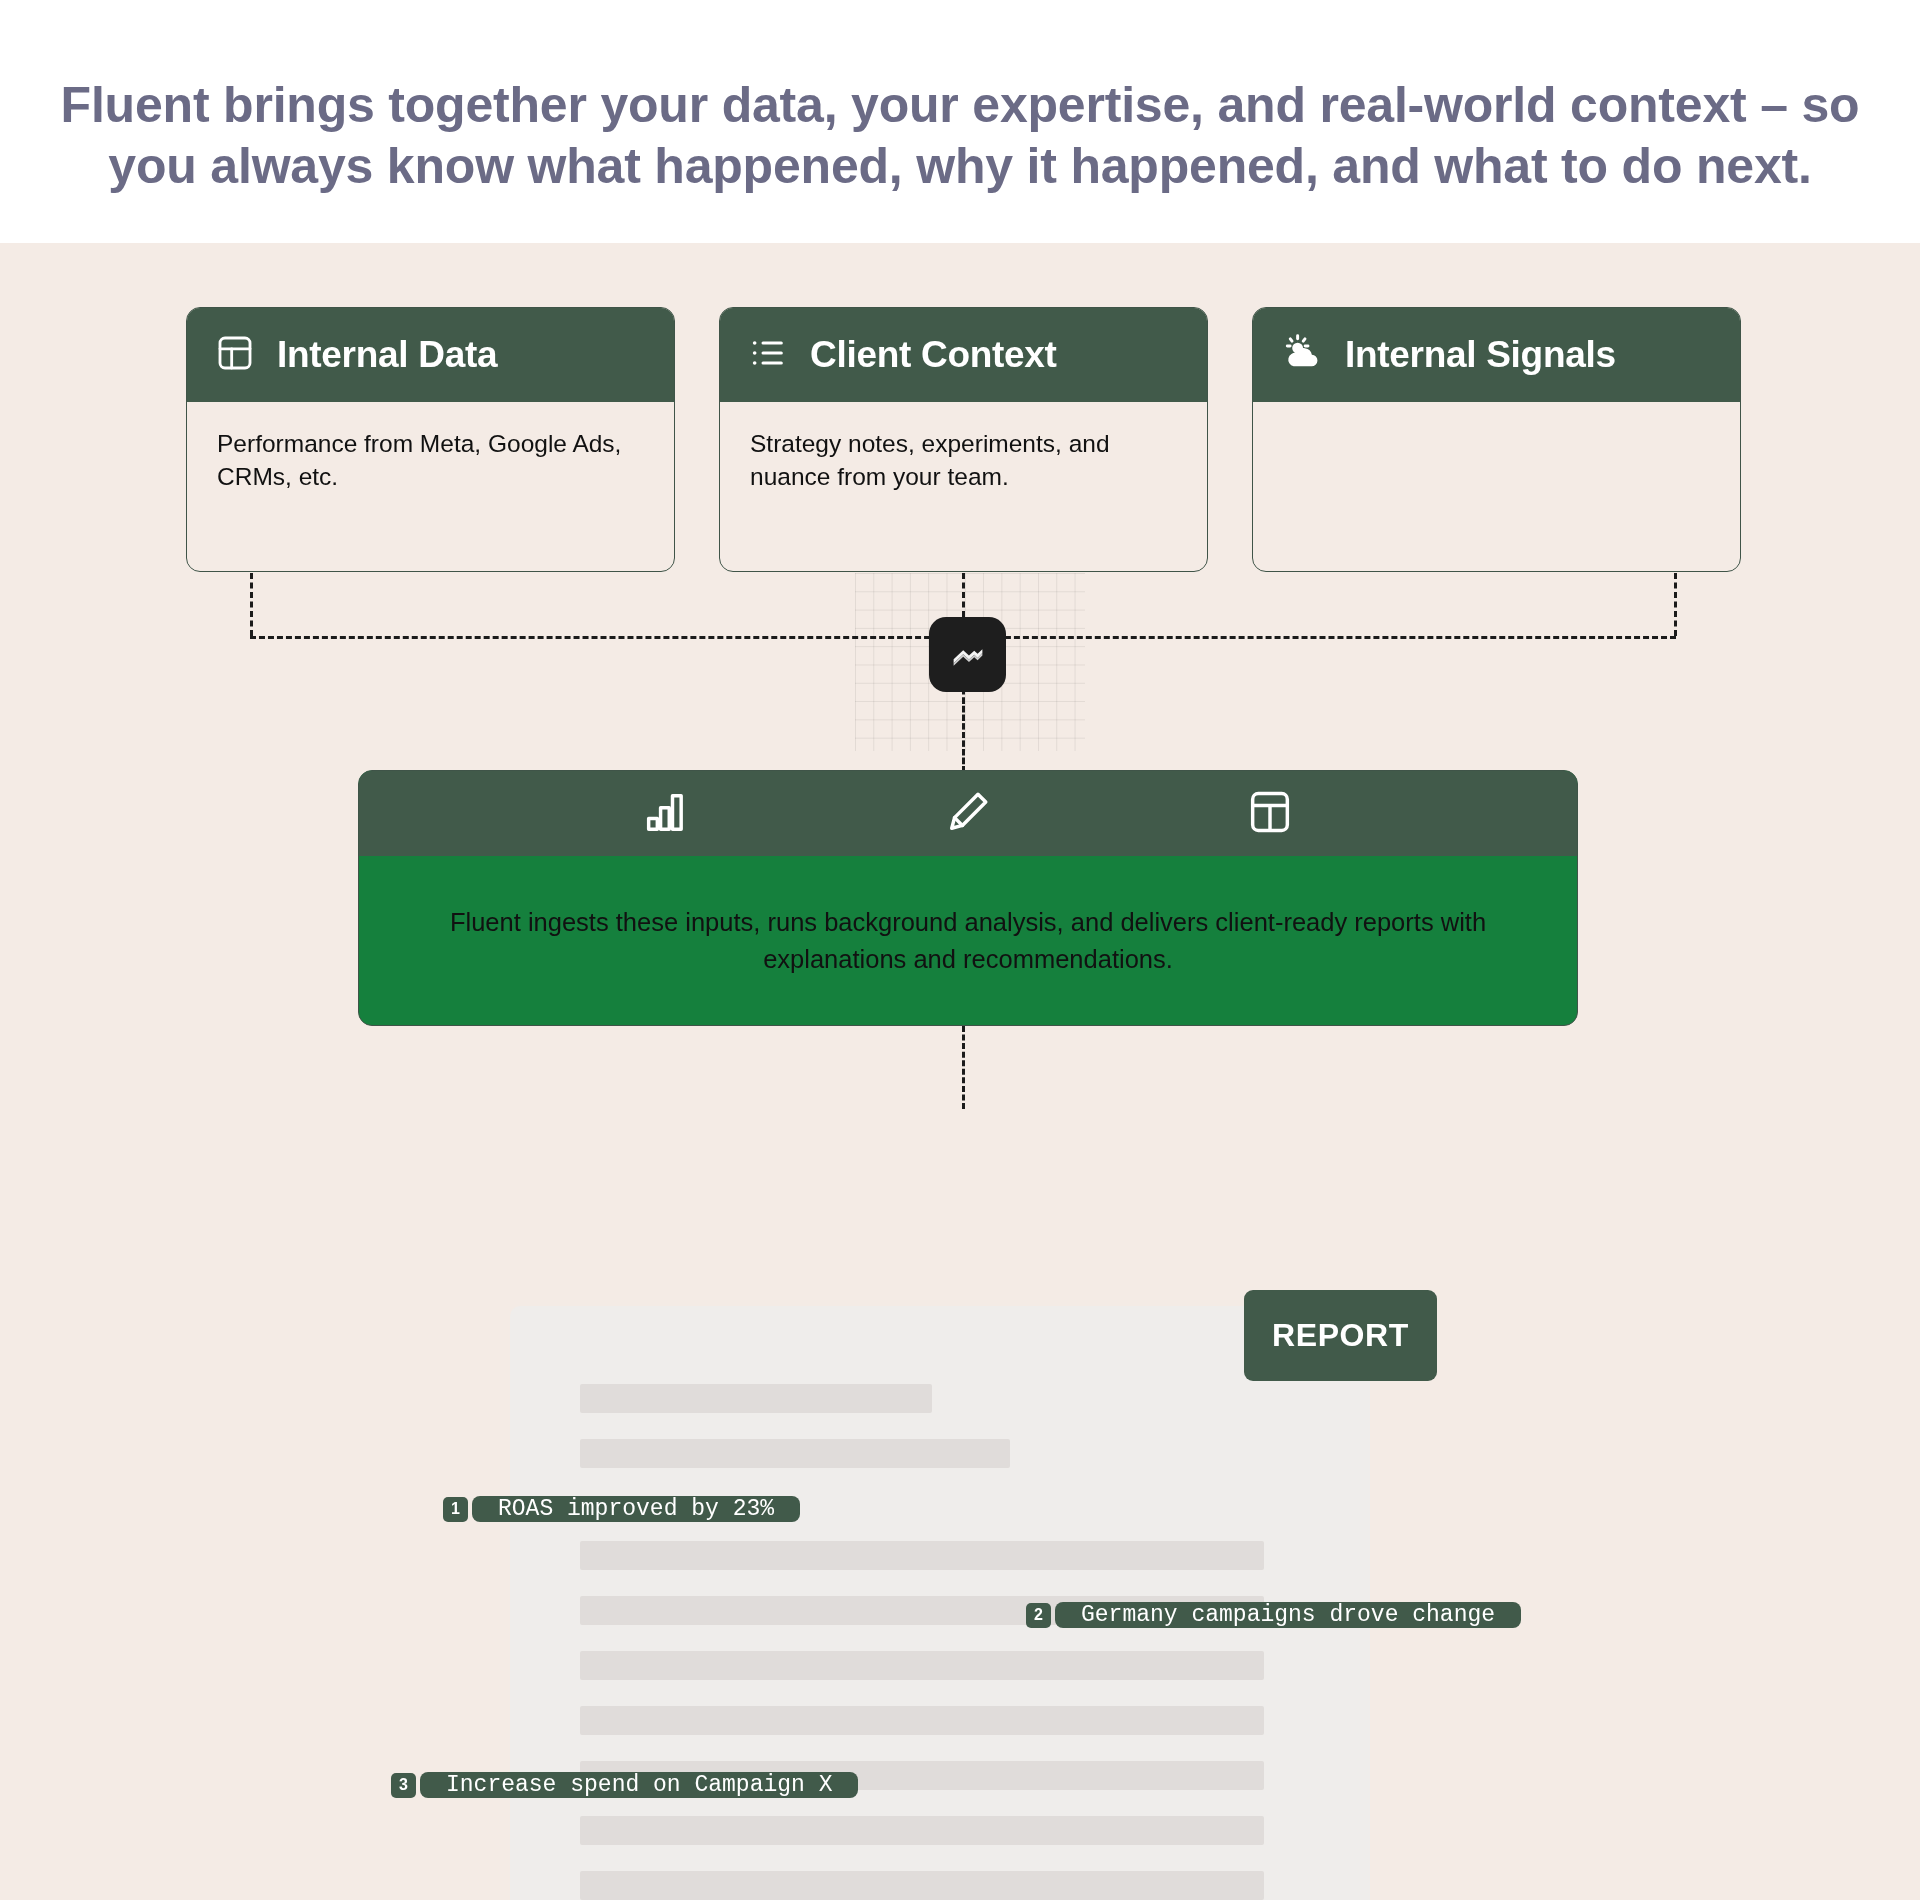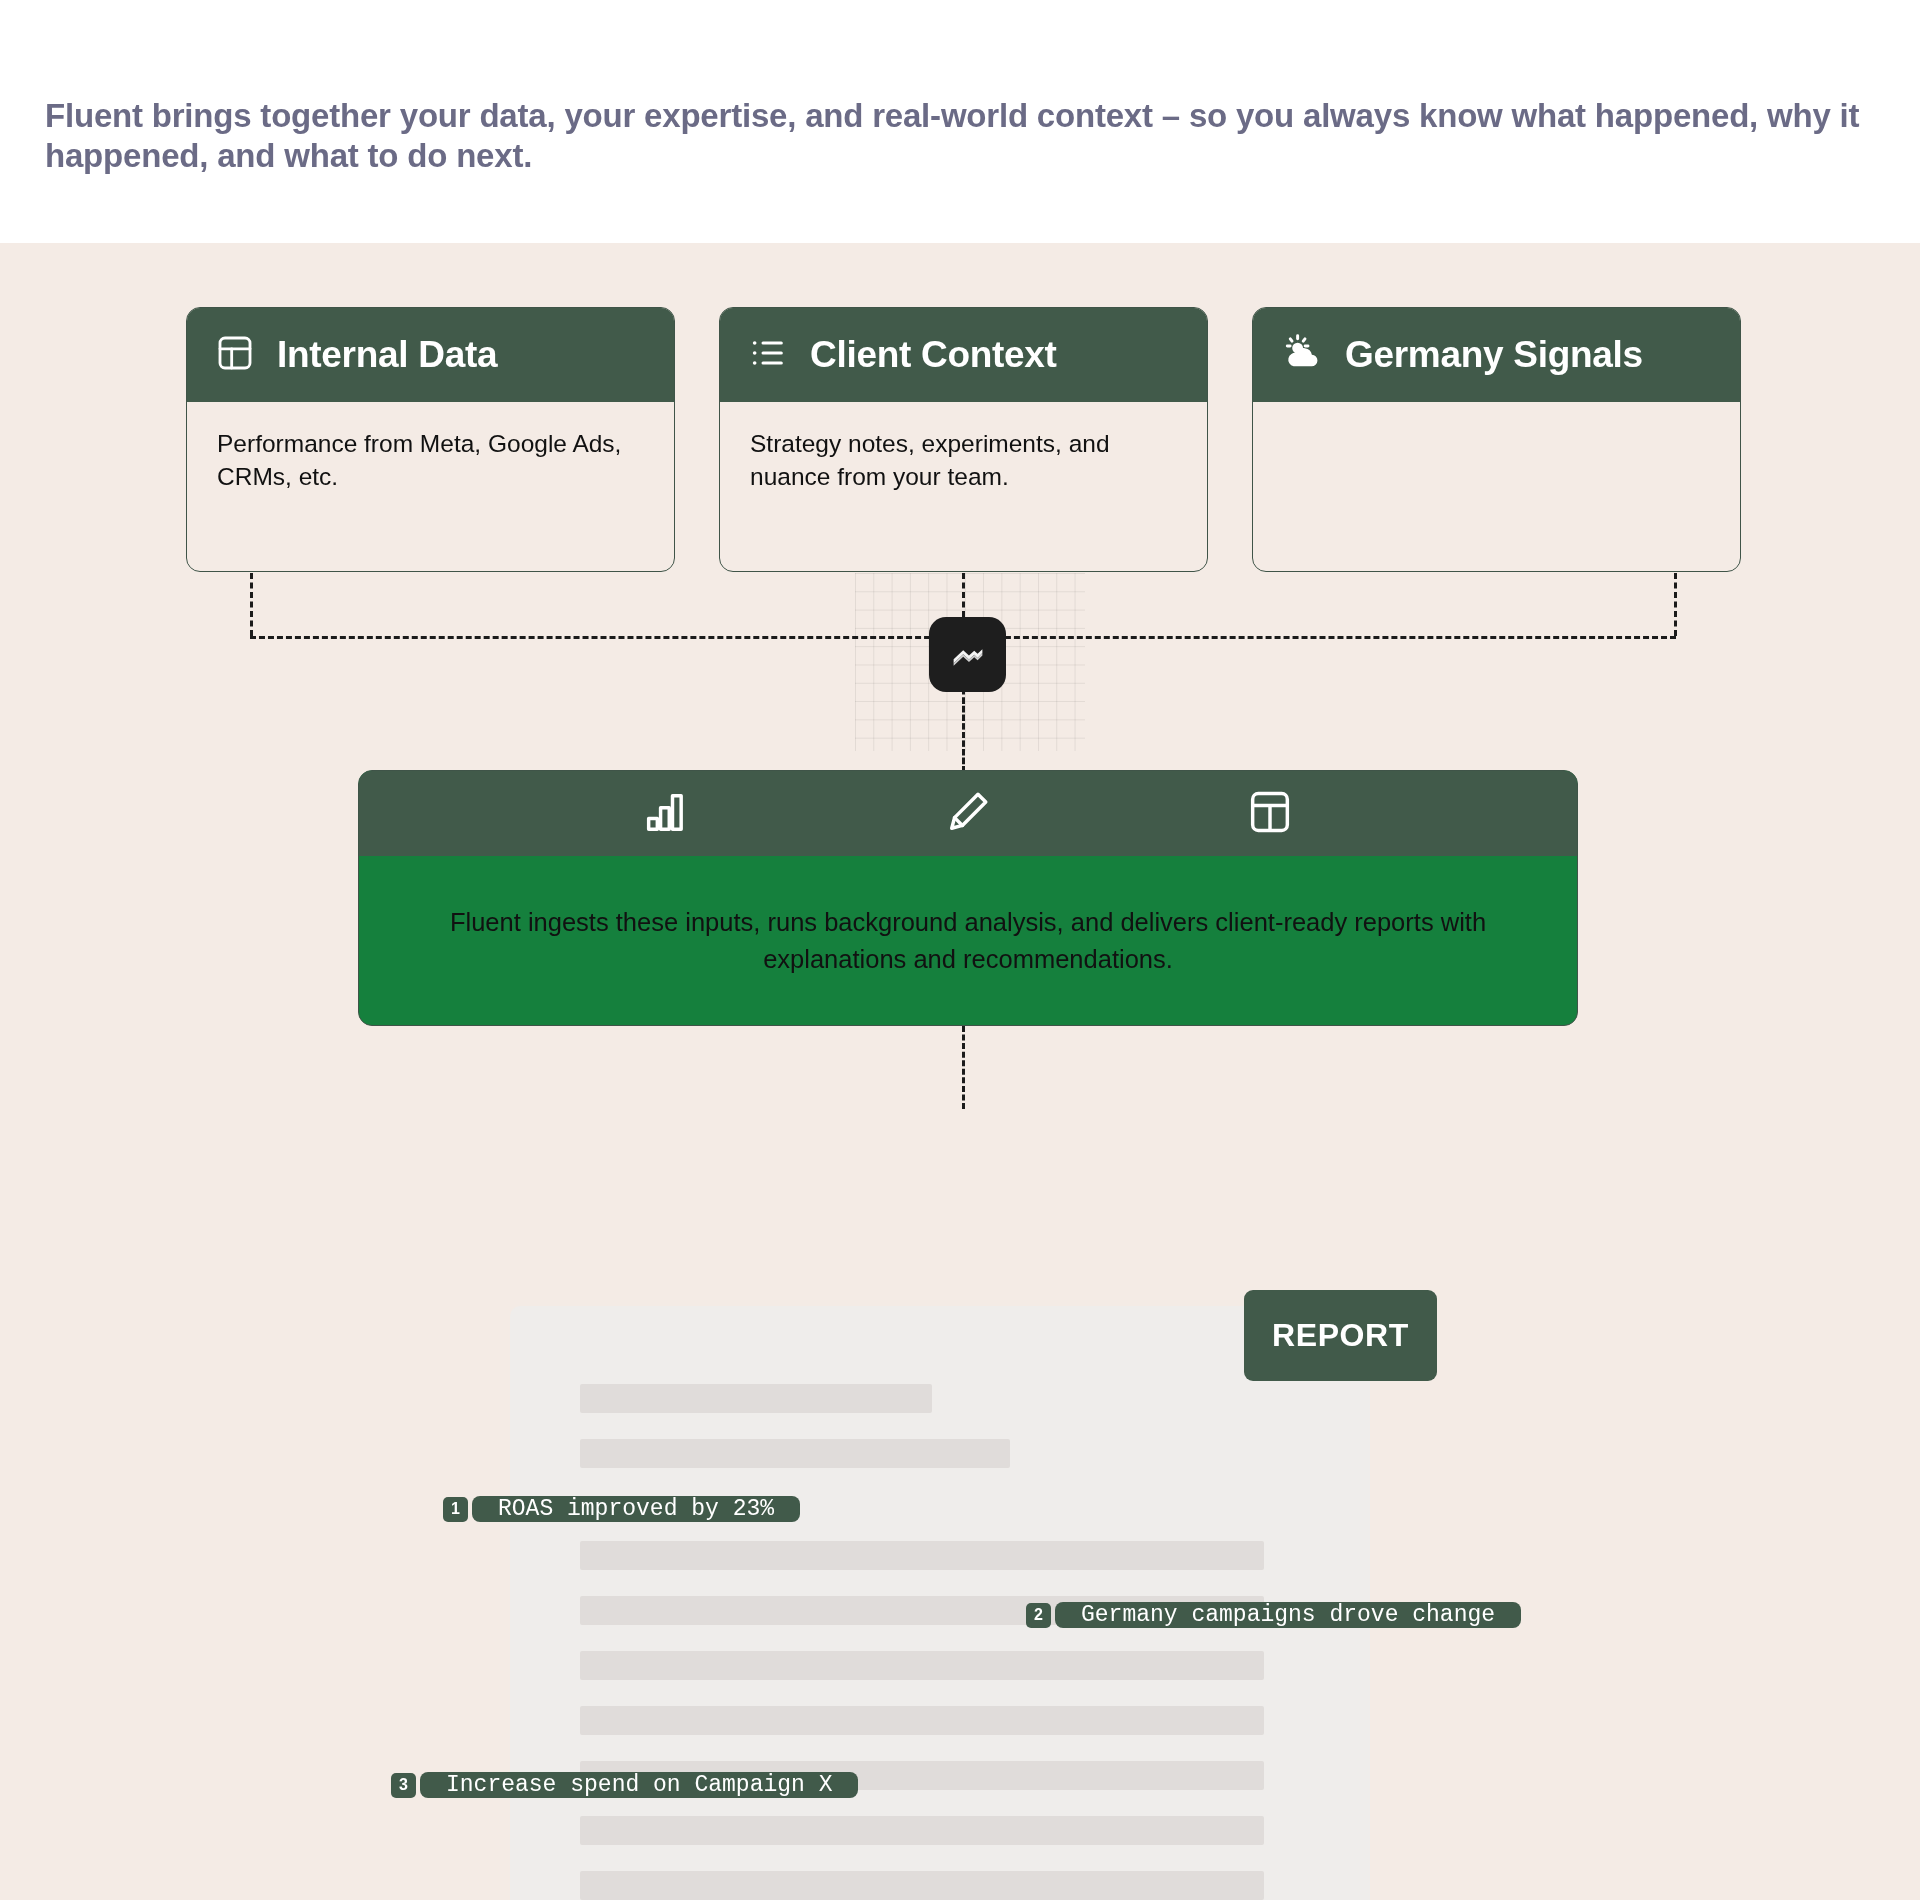--- a/index.html
+++ b/index.html
@@ -15,22 +15,23 @@
 
   
   .header-band {
     position: absolute; left: 0; top: 0;
     width: 1920px; height: 243px;
     background: #ffffff;
     display: flex; align-items: center; justify-content: center;
   }
   .headline {
     width: 1830px;
+    text-align: center;
     color: #6B6B86;
-    font-size: 33px;
+    font-size: 50px;
     font-weight: bold;
     line-height: 1.22;
     letter-spacing: -0.2px;
     margin-top: 29px;
   }
 
   
   .canvas {
     position: absolute; left: 0; top: 243px;
     width: 1920px; height: 1657px;
@@ -238,21 +239,21 @@
               <line x1="9.5" y1="2.2" x2="9.5" y2="3.9"></line>
               <line x1="5.3" y1="3.9" x2="6.3" y2="5.2"></line>
               <line x1="13.7" y1="3.9" x2="12.7" y2="5.2"></line>
               <line x1="3.6" y1="8.0" x2="5.2" y2="8.0"></line>
               <line x1="15.4" y1="8.0" x2="13.8" y2="8.0"></line>
             </g>
             <circle cx="9.5" cy="9.2" r="3.1" fill="#ffffff" stroke="none"></circle>
             <path d="M7.2 19.6h10.2a3.3 3.3 0 0 0 .25-6.6 4.6 4.6 0 0 0-8.75-1.0 3.35 3.35 0 0 0-1.7 7.6z" fill="#ffffff" stroke="none"></path>
           </svg>
         </span>
-        <span class="title">Germany Signals</span>
+        <span class="title">Internal Signals</span>
       </div>
     </div>
 
     <div class="dash-v" style="left:250px; top:330px; height:63px;"></div>
     <div class="dash-v" style="left:962px; top:330px; height:63px;"></div>
     <div class="dash-v" style="left:1674px; top:330px; height:63px;"></div>
     <div class="dash-h" style="left:250px; top:393px; width:1426px;"></div>
     <div class="dash-v" style="left:962px; top:393px; height:137px;"></div>
 
     <div class="grid-area"></div>

